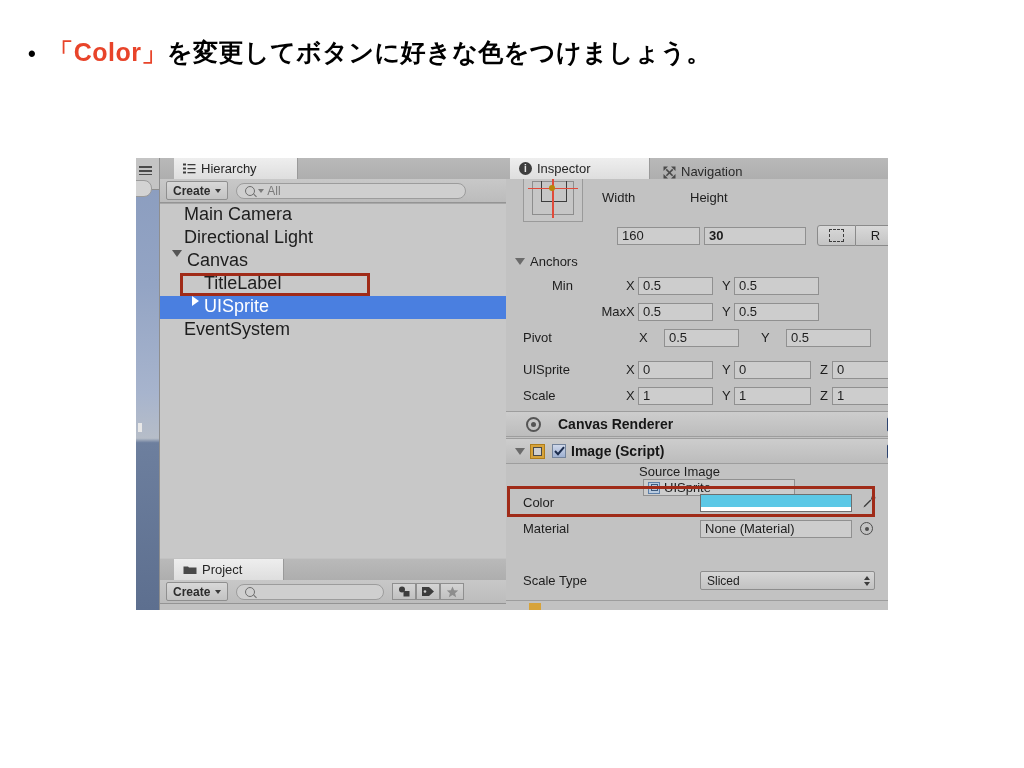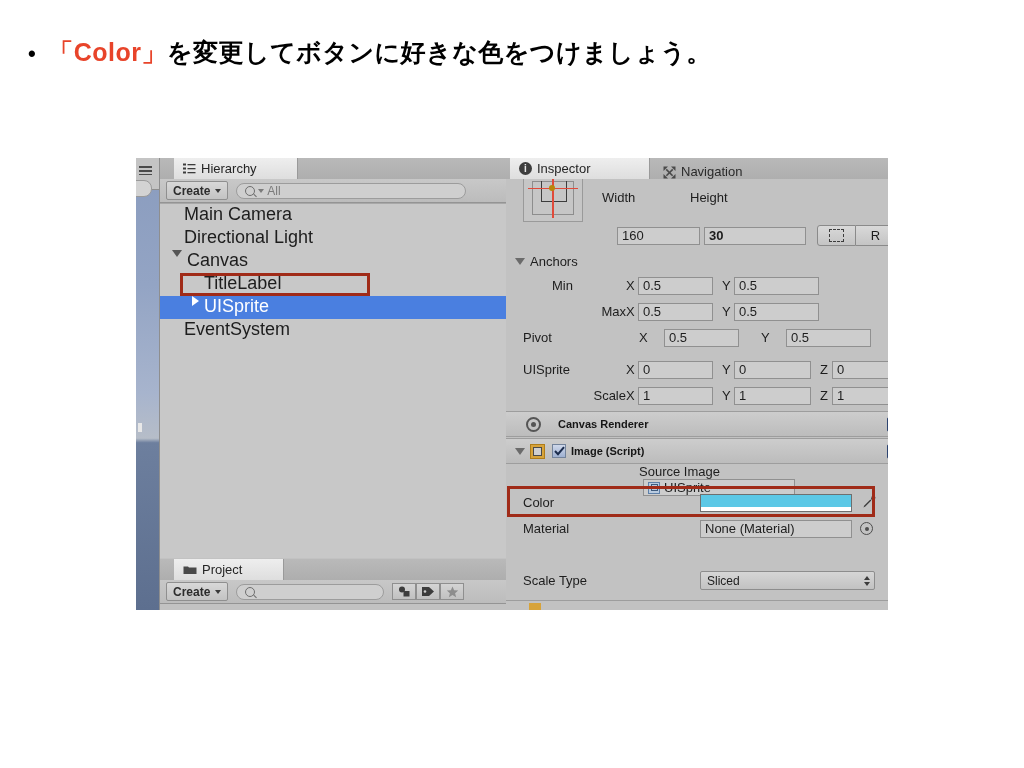--- a/index.html
+++ b/index.html
@@ -156,21 +156,21 @@
     display:flex;align-items:center;padding:0 4px;font-size:13px;color:#1d1d1d;
     box-sizing:border-box;
   }
   .axis{font-size:13px;color:#1d1d1d;width:12px;}
   .sect-head{
     position:absolute;left:0;width:100%;height:24px;
     background:linear-gradient(180deg,#cdcdcd,#bcbcbc);
     border-top:1px solid #9d9d9d;border-bottom:1px solid #9d9d9d;
     display:flex;align-items:center;
   }
-  .sect-title{font-size:11px;font-weight:700;color:#161616;}
+  .sect-title{font-size:14px;font-weight:700;color:#161616;}
   .help-ico{
     width:15px;height:15px;border-radius:2px;
     background:linear-gradient(135deg,#7e97c4,#3f5c93);
     border:1px solid #2d4470;color:#eef3ff;font-size:10px;font-weight:700;
     display:flex;align-items:center;justify-content:center;box-sizing:border-box;
   }
   .gear-ico{position:relative;width:14px;height:14px;display:flex;align-items:center;}
   .gear-ico .g{
     width:10px;height:10px;border-radius:50%;border:2.4px solid #3c3c3c;
     box-shadow:0 0 0 1.4px transparent;position:relative;
@@ -476,21 +476,21 @@
         <span class="axis" style="margin-left:9px;">Y</span>
         <div class="fld" style="width:77px;">
           <span>0</span>
         </div>
         <span class="axis" style="margin-left:9px;">Z</span>
         <div class="fld" style="width:76px;">
           <span>0</span>
         </div>
       </div>
       <div class="row" style="top:204px;">
-        <span class="lab" style="margin-left:17px;width:103px;text-align:right;">Scale</span>
+        <span class="lab" style="margin-left:17px;width:103px;">Scale</span>
         <span class="axis">X</span>
         <div class="fld" style="width:75px;">
           <span>1</span>
         </div>
         <span class="axis" style="margin-left:9px;">Y</span>
         <div class="fld" style="width:77px;">
           <span>1</span>
         </div>
         <span class="axis" style="margin-left:9px;">Z</span>
         <div class="fld" style="width:76px;">

